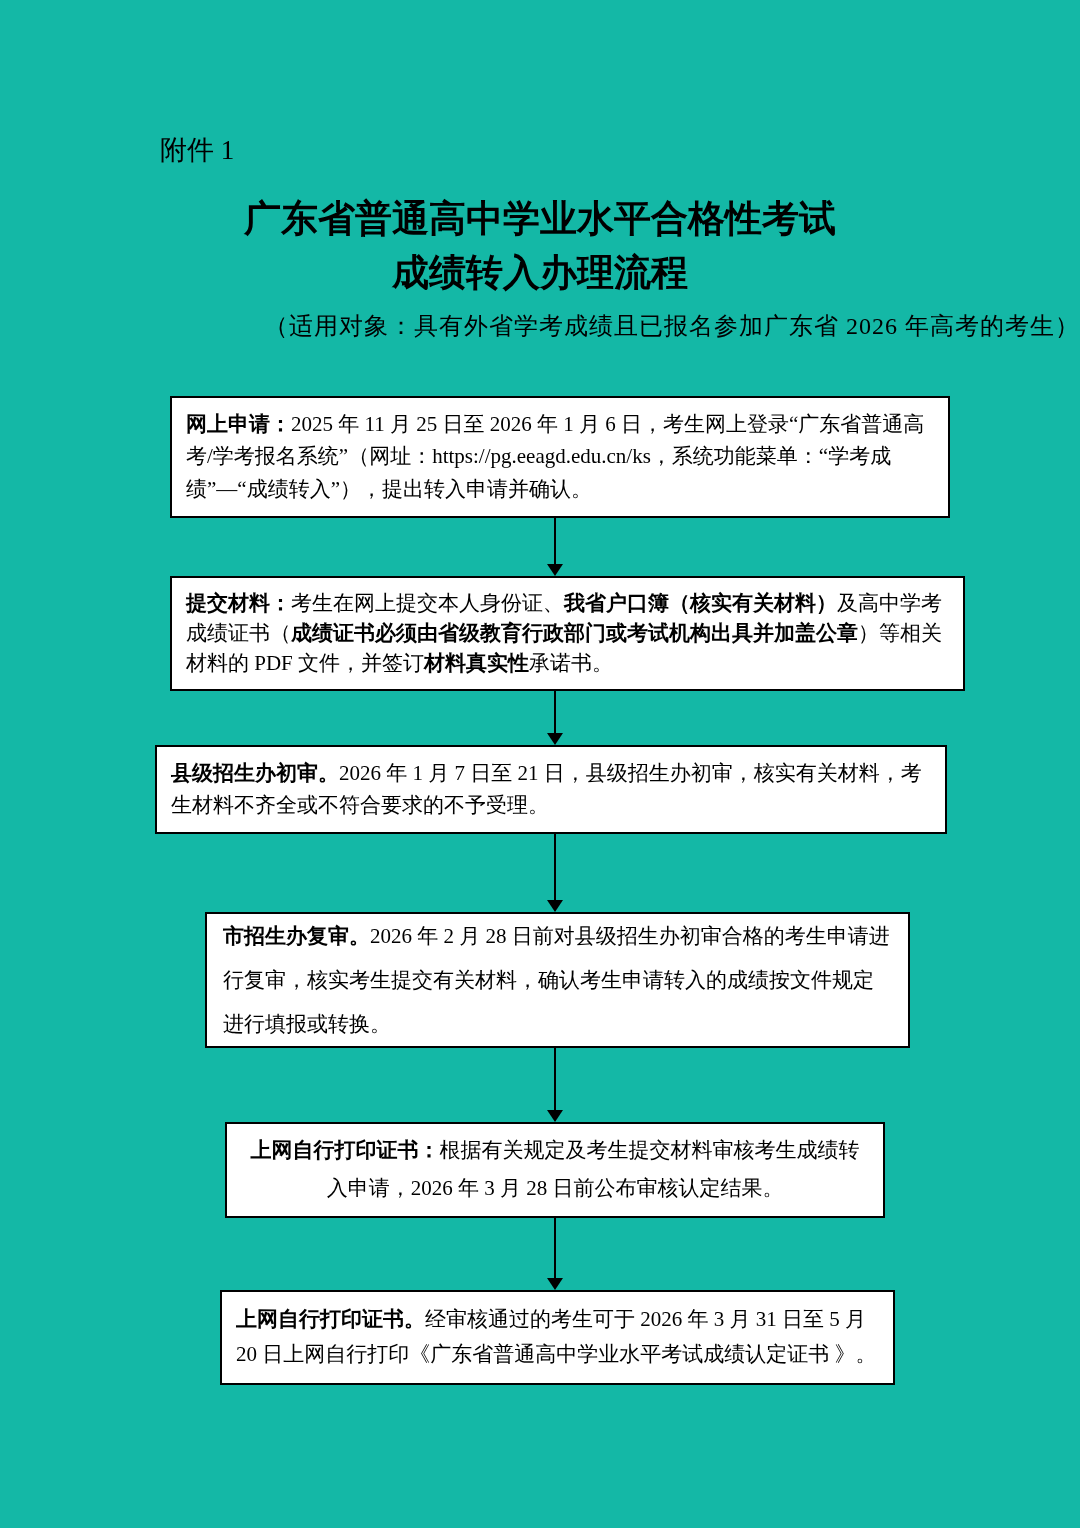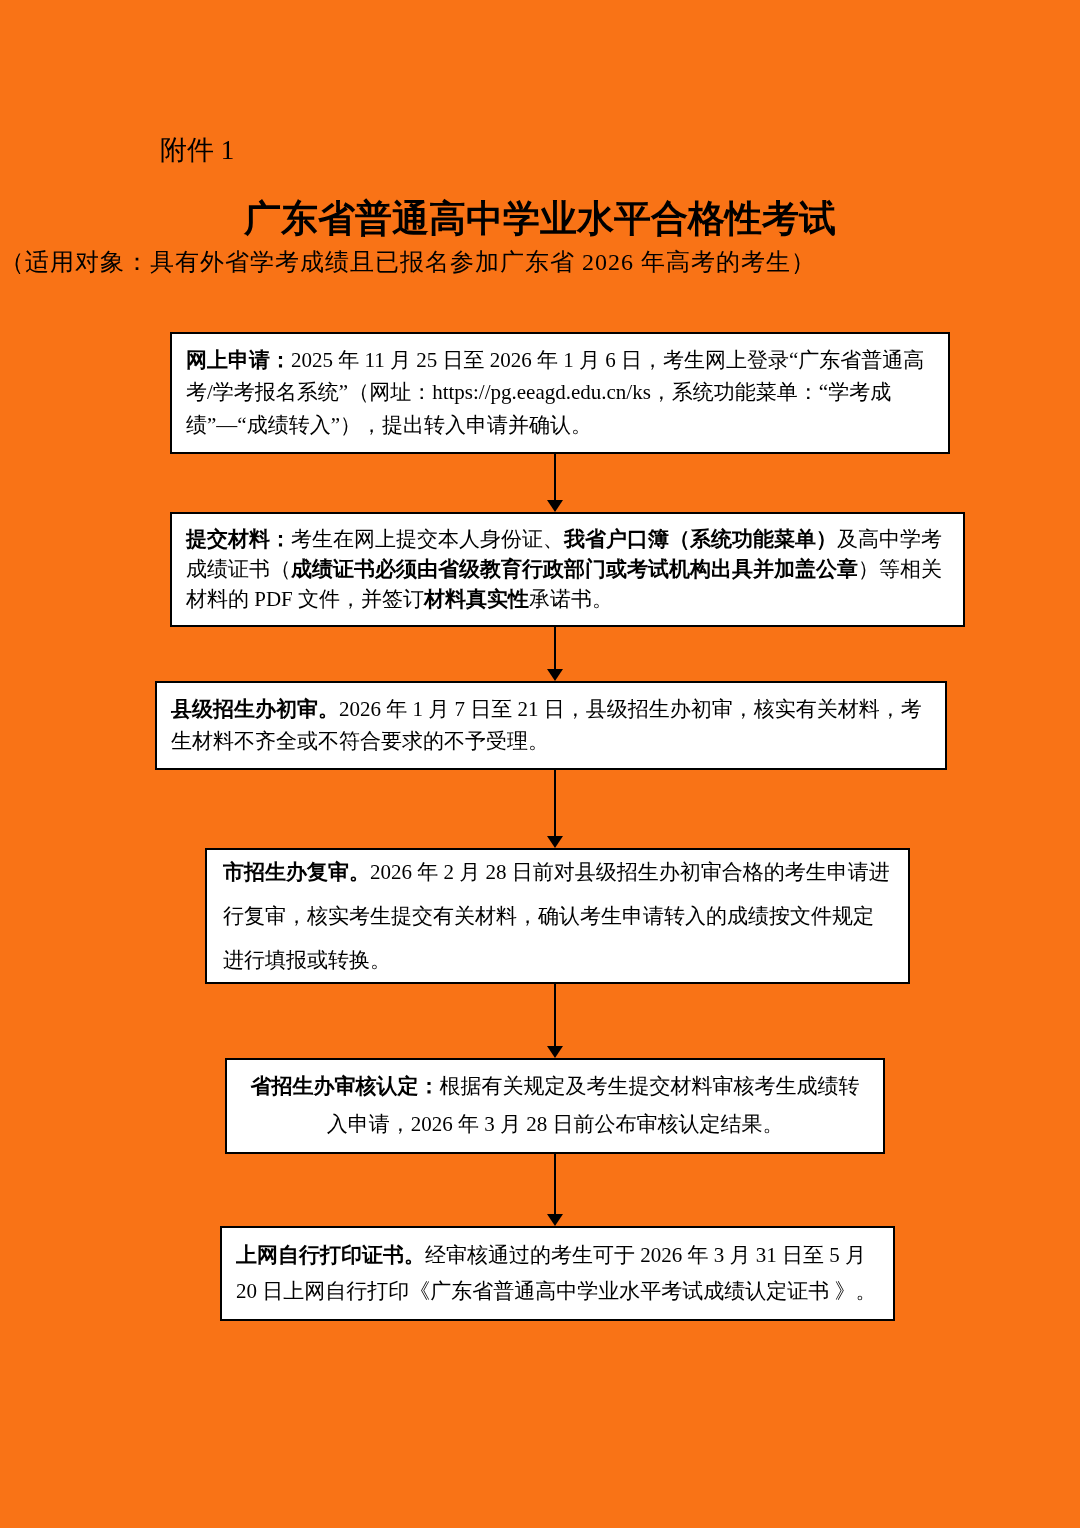--- a/index.html
+++ b/index.html
@@ -1,43 +1,43 @@
 <!DOCTYPE html>
 <html><head>
 <meta charset="utf-8">
 <style>
   * { margin: 0; padding: 0; box-sizing: border-box; }
   html, body { background: #ffffff; }
   .page {
     width: 1080px;
     height: 1528px;
     margin: 0 auto;
-    background: #f97316;
+    background: #14b8a6;
     color: #000000;
     font-family: "Liberation Serif", "DejaVu Serif", serif;
     position: relative;
     overflow: hidden;
   }
   .attachment {
     padding-top: 132px;
     margin-left: 160px;
     font-size: 27px;
   }
   .title {
     text-align: center;
     font-weight: 700;
     font-size: 37px;
     line-height: 1.35;
   }
   .title.l1 { margin-top: 26px; }
   .title.l2 { margin-top: 4px; }
   .subtitle {
-    text-align: left;
+    text-align: right;
     font-size: 24px;
-    margin-top: 2px;
+    margin-top: 12px;
     letter-spacing: 1px;
     font-family: Liberation Serif, serif;
   }
   .flow { margin-top: 54px; }
   .step {
     border: 2px solid #000000;
     font-size: 21px;
     line-height: 1.55;
     padding: 10px 14px;
     background: #ffffff;
@@ -68,43 +68,44 @@
   .arrow-3 .shaft { height: 66px; }
   .arrow-4 .shaft { height: 62px; }
   .arrow-5 .shaft { height: 60px; }
 </style>
 </head>
 <body>
 
 <div class="page">
   <div class="attachment">附件 1</div>
   <div class="title l1">广东省普通高中学业水平合格性考试</div>
+  <div class="title l2">成绩转入办理流程</div>
   <div class="subtitle">（适用对象：具有外省学考成绩且已报名参加广东省 2026 年高考的考生）</div>
 
   <div class="flow" id="flow">
       <div class="step step-1"><span class="b">网上申请：</span><span>2025 年 11 月 25 日至 2026 年 1 月 6 日，考生网上登录“广东省普通高考/学考报名系统”（网址：https://pg.eeagd.edu.cn/ks，系统功能菜单：“学考成绩”—“成绩转入”），提出转入申请并确认。</span></div>
       <div class="arrow arrow-1">
         <div class="shaft"></div>
         <div class="head"></div>
       </div>
-      <div class="step step-2"><span class="b">提交材料：</span><span>考生在网上提交本人身份证、</span><span class="b">我省户口簿（系统功能菜单）</span><span>及高中学考成绩证书（</span><span class="b">成绩证书必须由省级教育行政部门或考试机构出具并加盖公章</span><span>）等相关材料的 PDF 文件，并签订</span><span class="b">材料真实性</span><span>承诺书。</span></div>
+      <div class="step step-2"><span class="b">提交材料：</span><span>考生在网上提交本人身份证、</span><span class="b">我省户口簿（核实有关材料）</span><span>及高中学考成绩证书（</span><span class="b">成绩证书必须由省级教育行政部门或考试机构出具并加盖公章</span><span>）等相关材料的 PDF 文件，并签订</span><span class="b">材料真实性</span><span>承诺书。</span></div>
       <div class="arrow arrow-2">
         <div class="shaft"></div>
         <div class="head"></div>
       </div>
       <div class="step step-3"><span class="b">县级招生办初审。</span><span>2026 年 1 月 7 日至 21 日，县级招生办初审，核实有关材料，考生材料不齐全或不符合要求的不予受理。</span></div>
       <div class="arrow arrow-3">
         <div class="shaft"></div>
         <div class="head"></div>
       </div>
       <div class="step step-4"><span class="b">市招生办复审。</span><span>2026 年 2 月 28 日前对县级招生办初审合格的考生申请进行复审，核实考生提交有关材料，确认考生申请转入的成绩按文件规定进行填报或转换。</span></div>
       <div class="arrow arrow-4">
         <div class="shaft"></div>
         <div class="head"></div>
       </div>
-      <div class="step step-5"><span class="b">省招生办审核认定：</span><span>根据有关规定及考生提交材料审核考生成绩转入申请，2026 年 3 月 28 日前公布审核认定结果。</span></div>
+      <div class="step step-5"><span class="b">上网自行打印证书：</span><span>根据有关规定及考生提交材料审核考生成绩转入申请，2026 年 3 月 28 日前公布审核认定结果。</span></div>
       <div class="arrow arrow-5">
         <div class="shaft"></div>
         <div class="head"></div>
       </div>
       <div class="step step-6"><span class="b">上网自行打印证书。</span><span>经审核通过的考生可于 2026 年 3 月 31 日至 5 月 20 日上网自行打印《广东省普通高中学业水平考试成绩认定证书 》。</span></div>
     </div>
 </div>
 
 </body></html>

